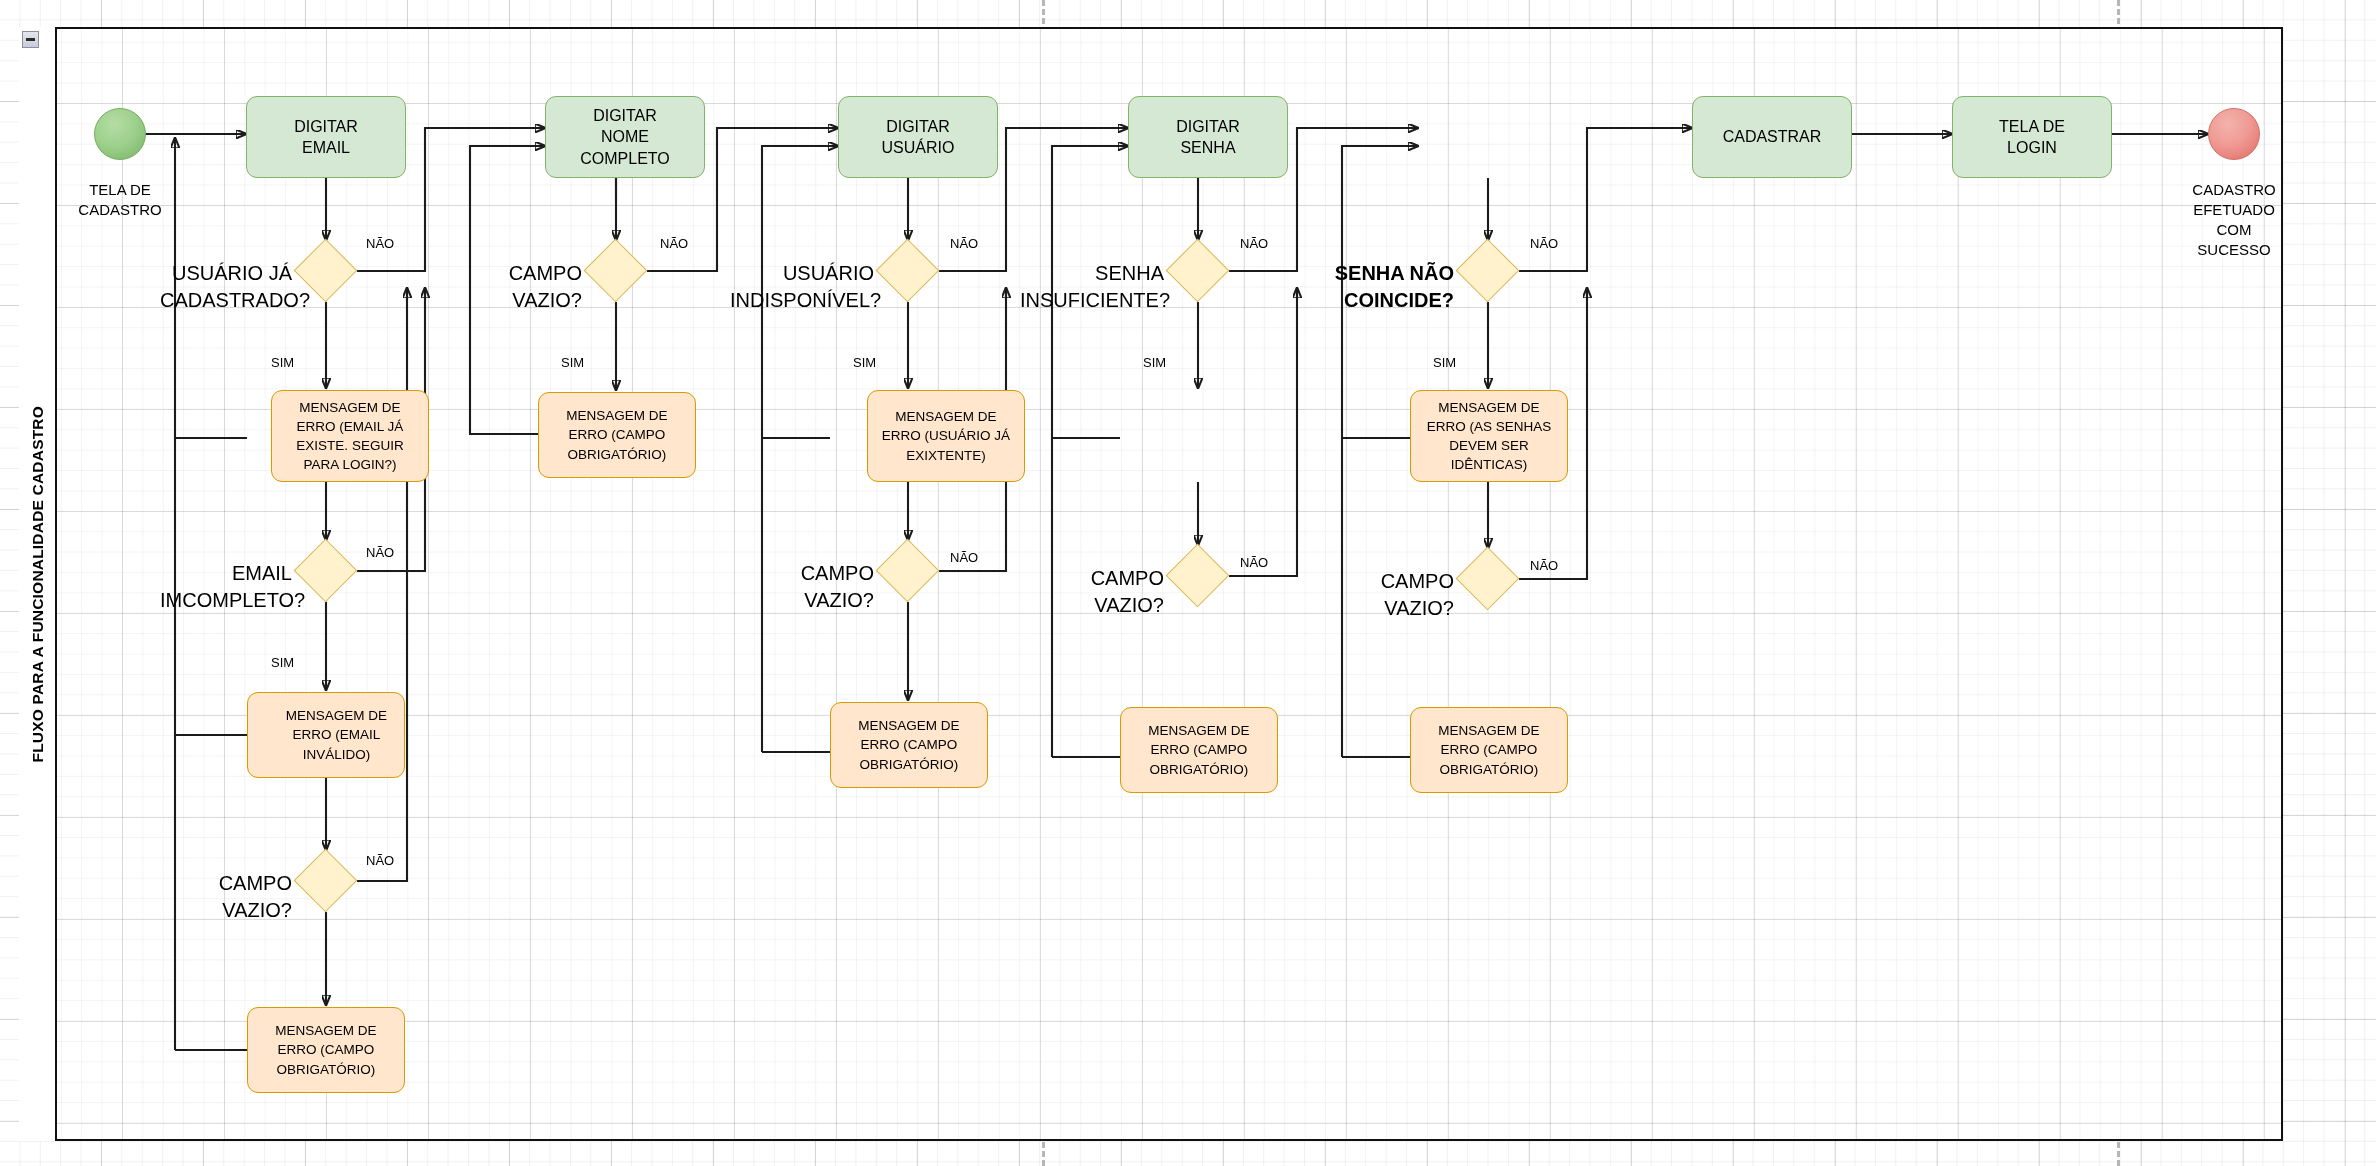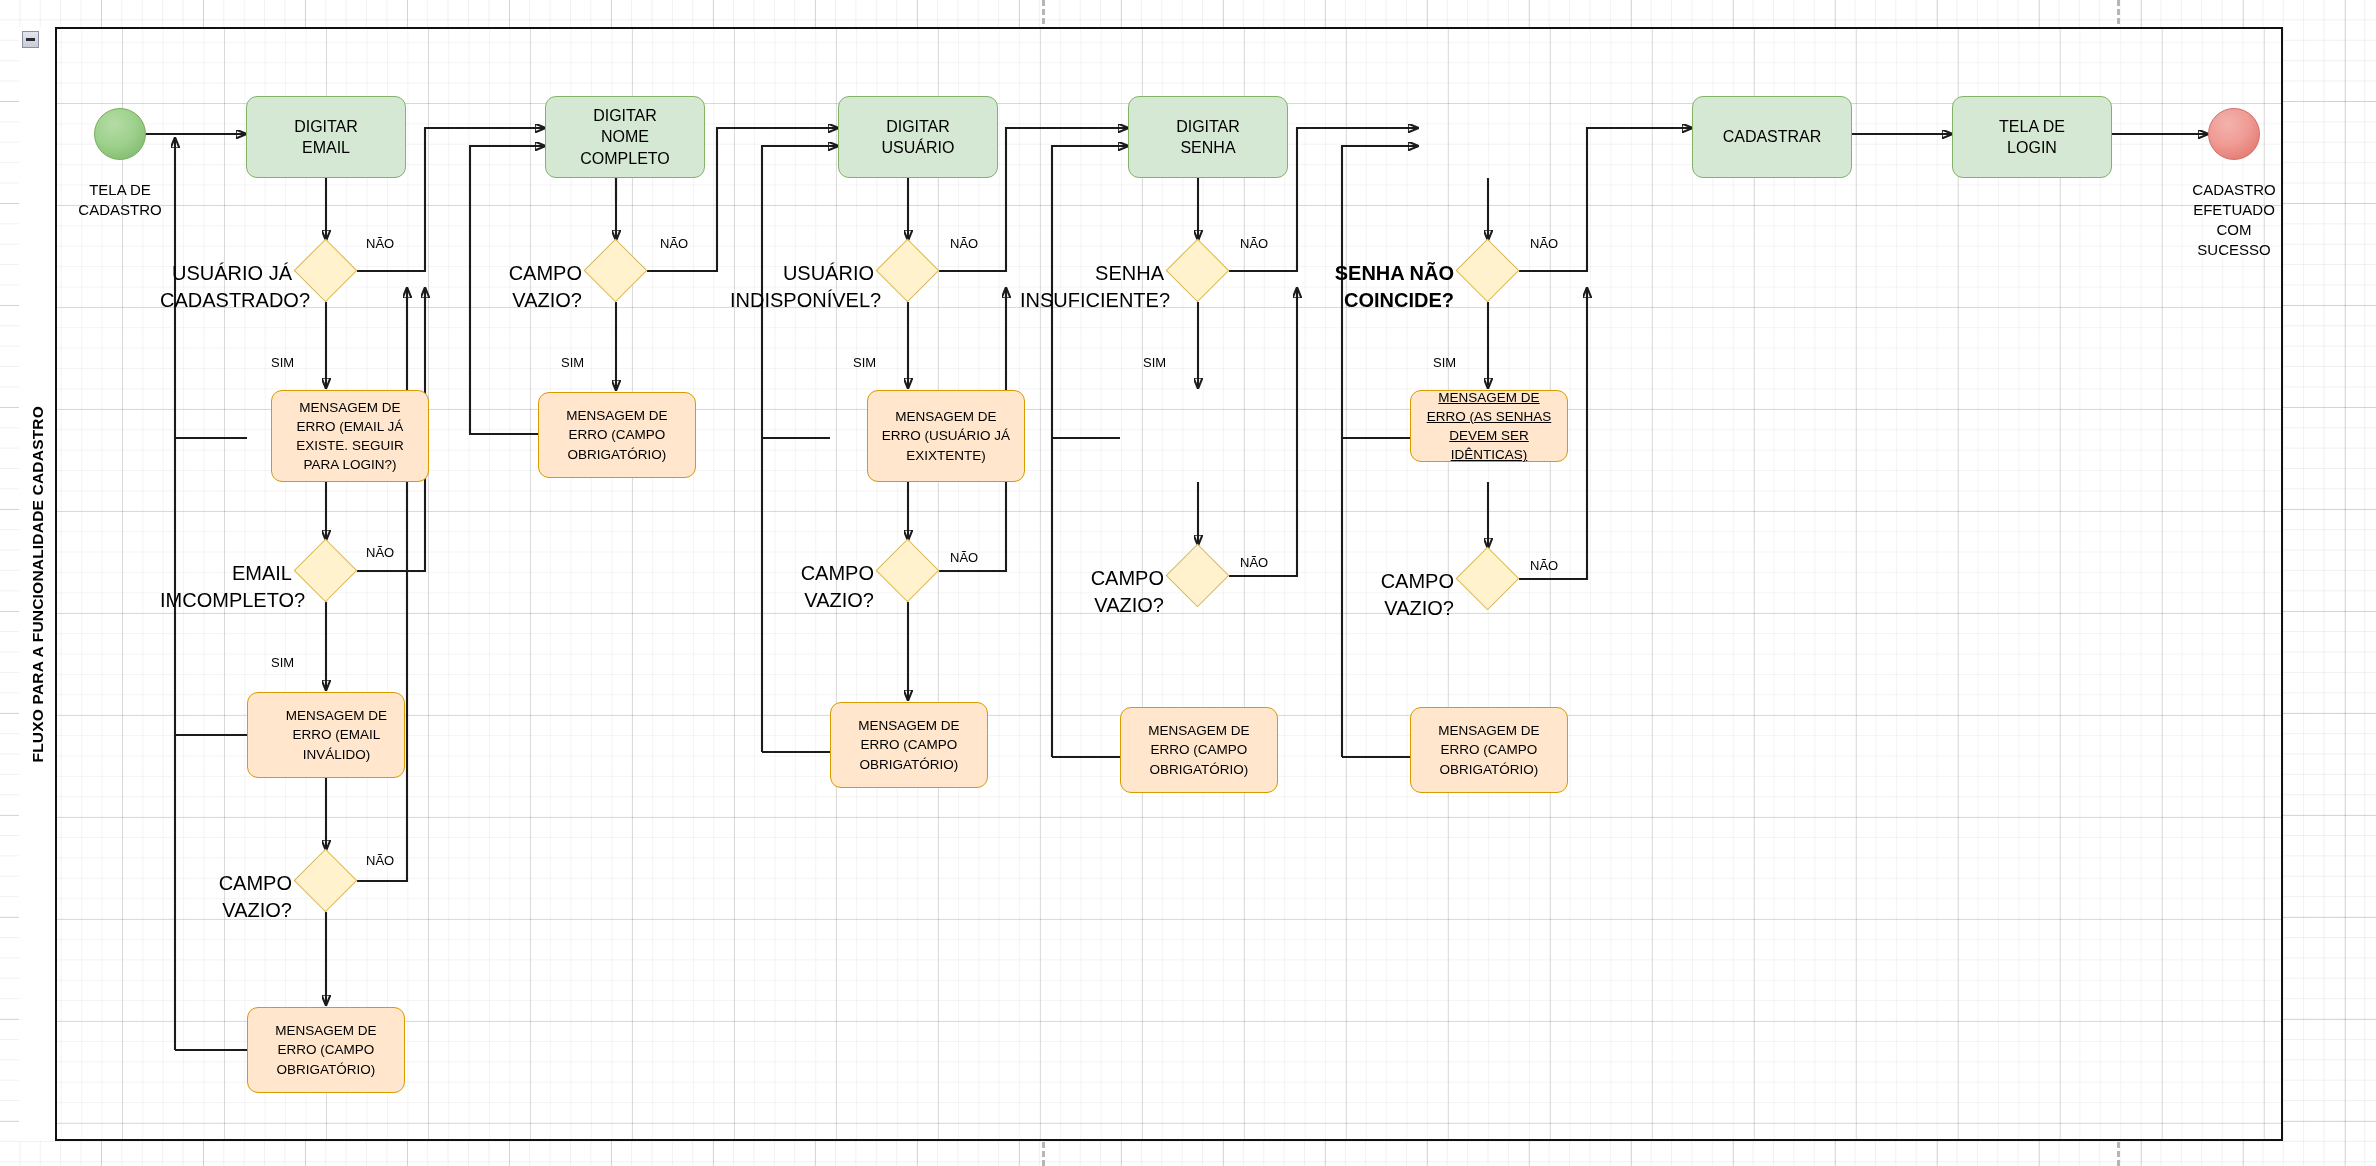--- a/index.html
+++ b/index.html
@@ -280,21 +280,21 @@
 
   <div class="node err" style="left:538px;top:392px;width:158px;height:86px;">MENSAGEM DE ERRO (CAMPO OBRIGATÓRIO)</div>
 
   <div class="node err" style="left:830px;top:390px;width:158px;height:92px;margin-left:37px;">MENSAGEM DE ERRO (USUÁRIO JÁ EXIXTENTE)</div>
 
   <div class="node err" style="left:830px;top:702px;width:158px;height:86px;">MENSAGEM DE ERRO (CAMPO OBRIGATÓRIO)</div>
 
 
   <div class="node err" style="left:1120px;top:707px;width:158px;height:86px;">MENSAGEM DE ERRO (CAMPO OBRIGATÓRIO)</div>
 
-  <div class="node err" style="left:1410px;top:390px;width:158px;height:72px;text-decoration:underline;">MENSAGEM DE ERRO (AS SENHAS DEVEM SER IDÊNTICAS)</div>
+  <div class="node err" style="left:1410px;top:390px;width:158px;height:92px;">MENSAGEM DE ERRO (AS SENHAS DEVEM SER IDÊNTICAS)</div>
 
   <div class="node err" style="left:1410px;top:707px;width:158px;height:86px;">MENSAGEM DE ERRO (CAMPO OBRIGATÓRIO)</div>
 
   <div class="elabel" style="left:366px;top:236px;">NÃO</div>
   <div class="elabel" style="left:271px;top:355px;">SIM</div>
   <div class="elabel" style="left:366px;top:545px;">NÃO</div>
   <div class="elabel" style="left:271px;top:655px;">SIM</div>
   <div class="elabel" style="left:366px;top:853px;">NÃO</div>
 
   <div class="elabel" style="left:660px;top:236px;">NÃO</div>

